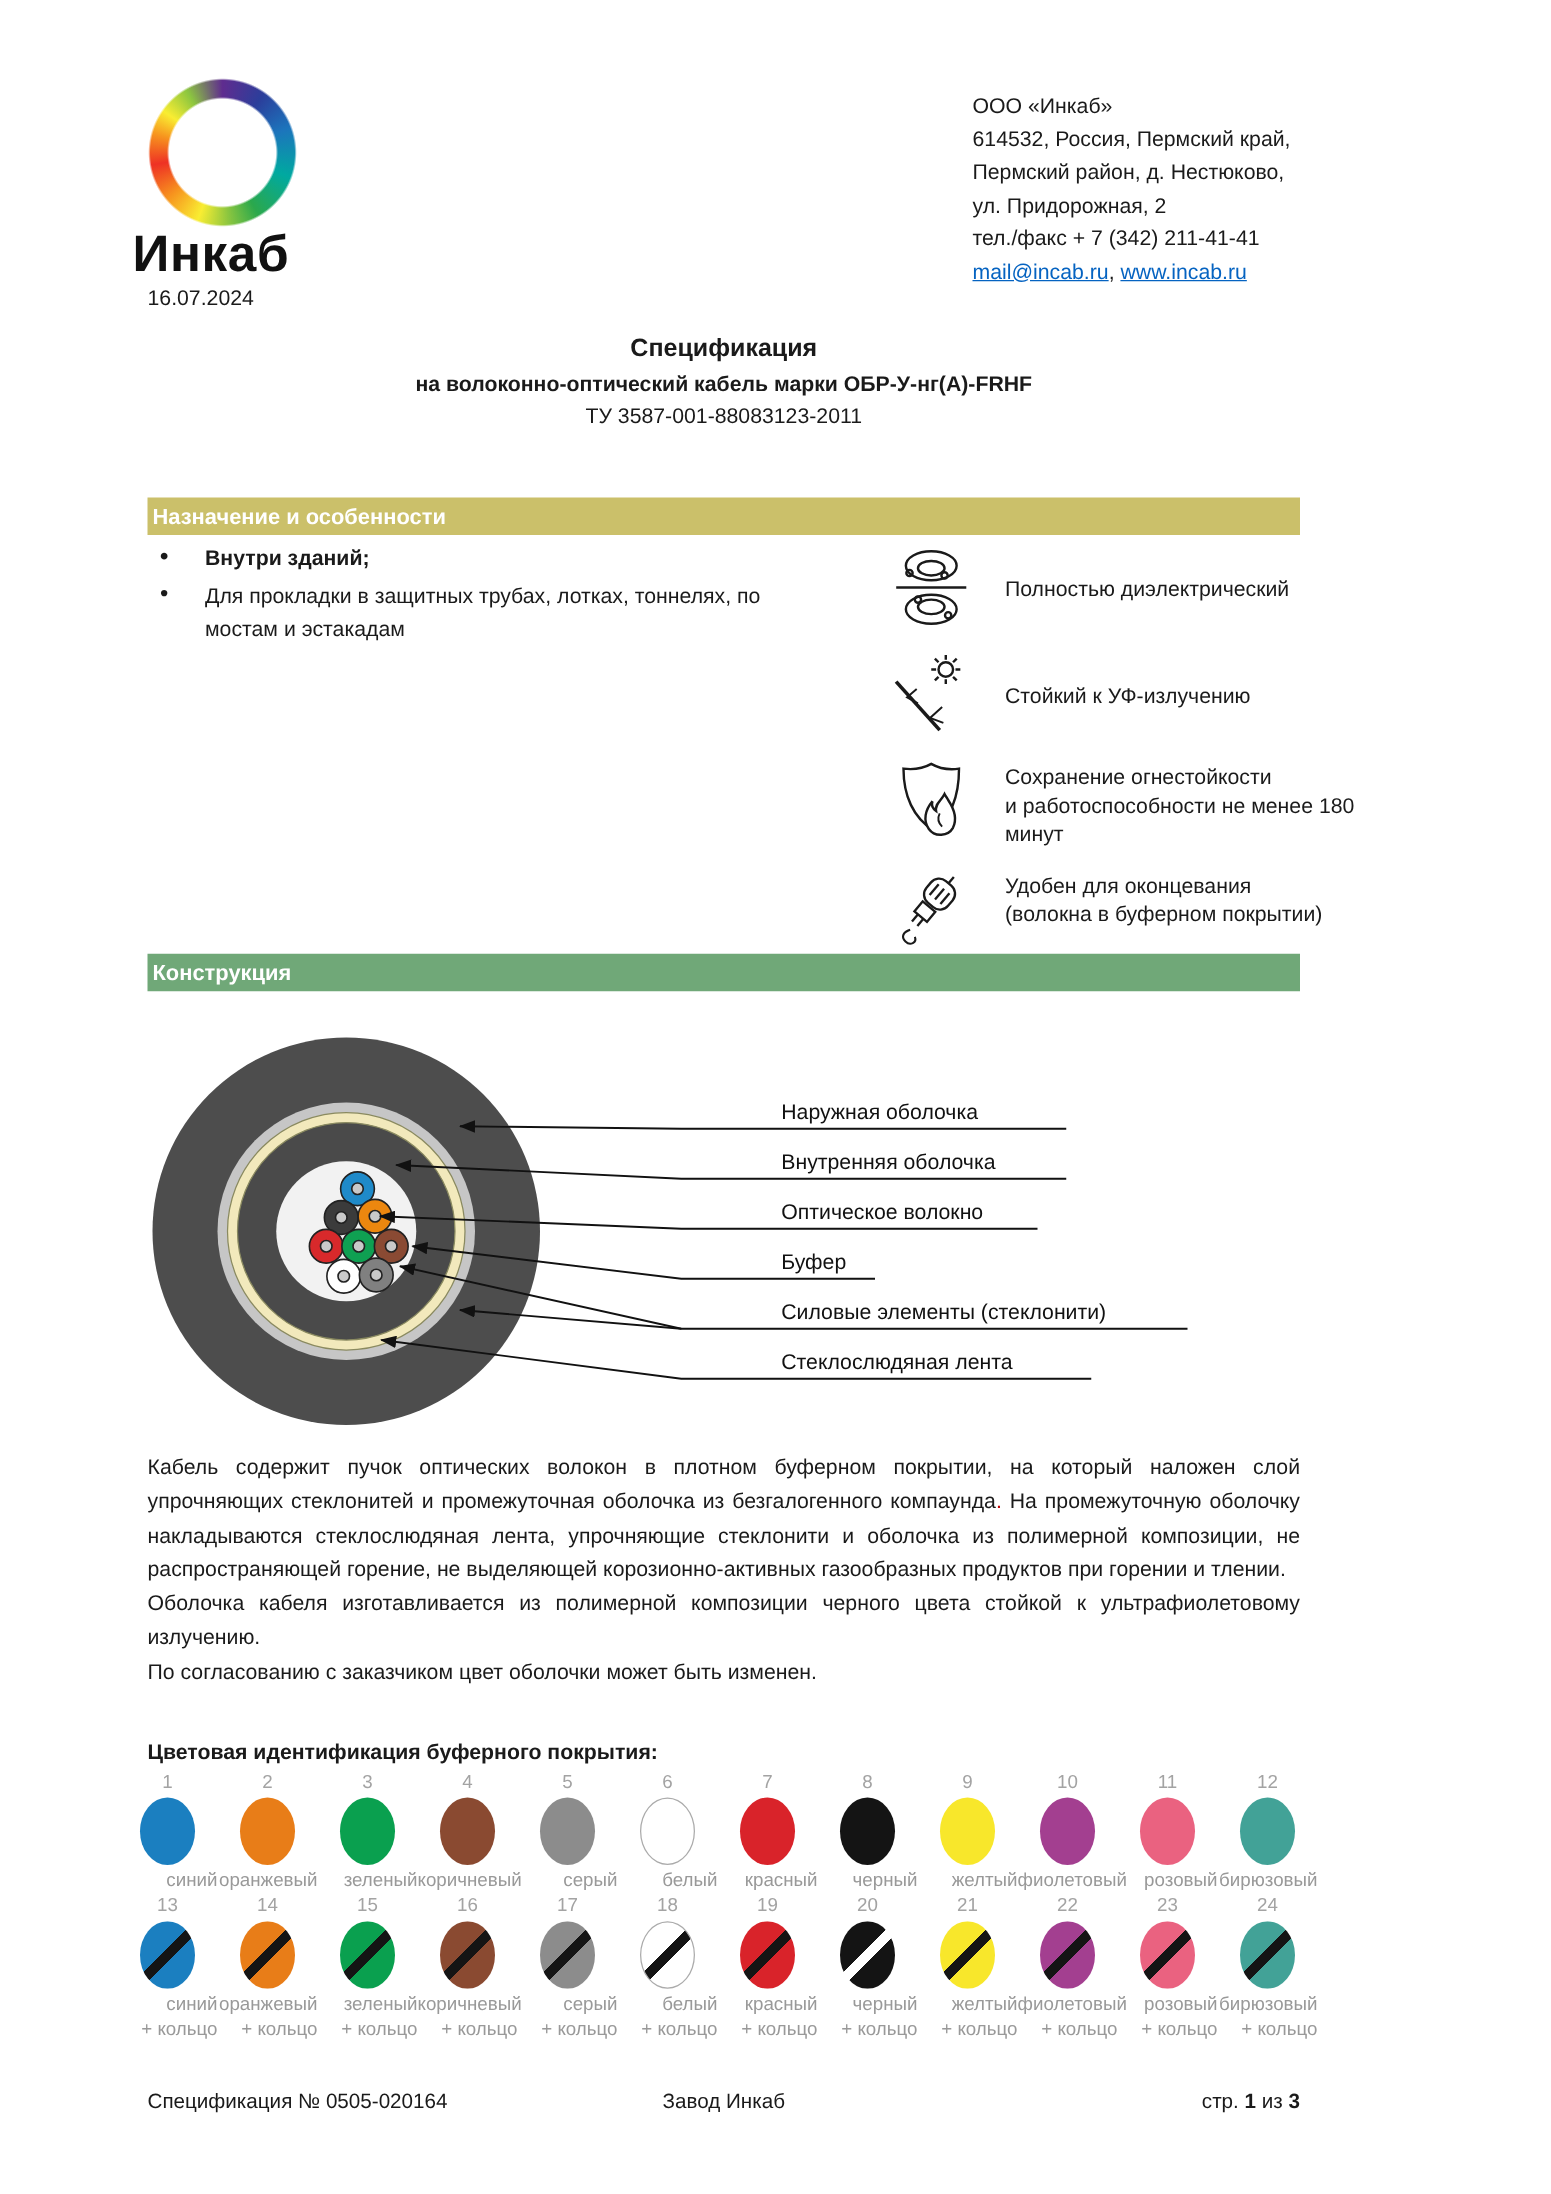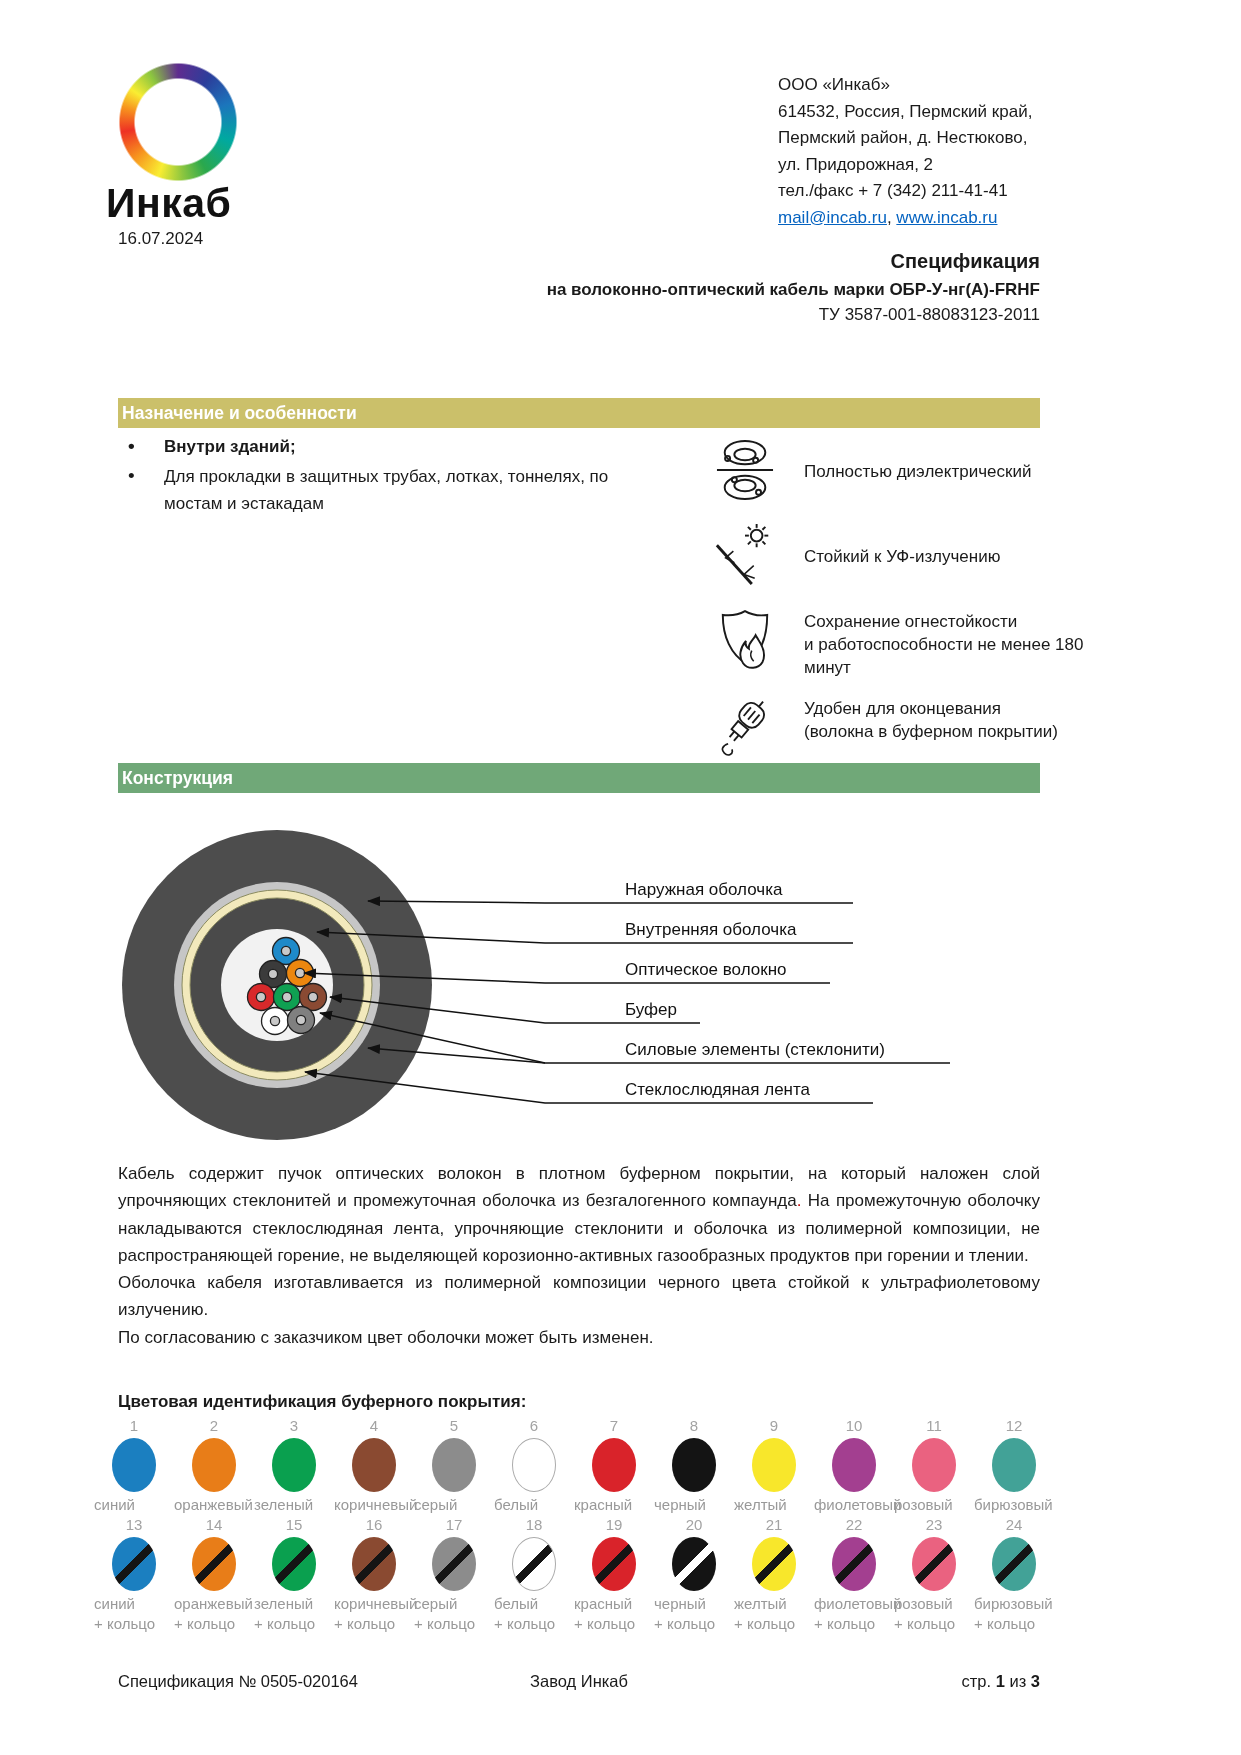--- a/index.html
+++ b/index.html
@@ -16,21 +16,21 @@
       #f7941e 285deg,#f9ed32 305deg,#8cc63f 330deg,#5f2c8f 360deg);
     -webkit-mask:radial-gradient(closest-side,transparent 71%,#000 74%,#000 96%,transparent 99%);
     mask:radial-gradient(closest-side,transparent 71%,#000 74%,#000 96%,transparent 99%);
   }
   .logo-word{position:absolute;left:106px;top:180px;width:144px;
     font-size:41px;font-weight:600;color:#111;letter-spacing:.5px;}
   .contact{position:absolute;left:778px;top:72px;font-size:17px;line-height:26.5px;color:#1a1a1a;}
   .contact a{color:#0563C1;text-decoration:underline;}
   .date{position:absolute;left:118px;top:229px;font-size:17px;}
   
-  .titleblock{position:absolute;left:118px;top:250px;width:922px;text-align:right;}
+  .titleblock{position:absolute;left:118px;top:268px;width:922px;text-align:center;}
   .titleblock .t1{font-size:20px;font-weight:bold;margin:0 0 7px 0;}
   .titleblock .t2{font-size:17px;font-weight:bold;margin:0 0 5px 0;}
   .titleblock .t3{font-size:17px;margin:0;}
   
   .section-bar{position:absolute;left:118px;width:922px;height:30px;color:#fff;
     font-weight:bold;font-size:17.5px;line-height:30px;padding-left:4px;box-sizing:border-box;}
   .bar-olive{top:398px;background:#cbc06a;}
   .bar-green{top:763px;background:#70a878;}
   
   .bullets{position:absolute;left:126px;top:433px;width:520px;font-size:17px;line-height:27px;}
@@ -50,21 +50,21 @@
   .descr p{margin:0;}
   .red-dot{color:#c00000;}
   
   .palette{position:absolute;left:94px;top:1392px;width:960px;}
   .pal-title{font-size:17px;font-weight:bold;padding-left:24px;margin-bottom:4px;}
   .pal-row{display:flex;}
   .pal-col{flex:0 0 80px;width:80px;}
   .pal-num{font-size:15px;color:#a3a3a3;text-align:center;line-height:20px;}
   .pal-ellipse{width:44px;height:54px;border-radius:50%;margin:2px auto 3px;box-sizing:border-box;}
   .pal-white{border:1.5px solid #ababab;}
-  .pal-name{font-size:15px;color:#999;text-align:left;line-height:20px;}
+  .pal-name{font-size:15px;color:#999;text-align:right;line-height:20px;}
   .pal-note{font-size:17px;color:#111;padding-left:24px;margin-top:9px;}
   
   .footer-l{position:absolute;left:118px;top:1672px;font-size:16.5px;}
   .footer-c{position:absolute;left:118px;top:1672px;width:922px;text-align:center;font-size:16.5px;}
   .footer-r{position:absolute;left:840px;top:1672px;width:200px;text-align:right;font-size:16.5px;}
 </style>
 </head>
 <body>
 
 <div class="logo-ring"></div>

